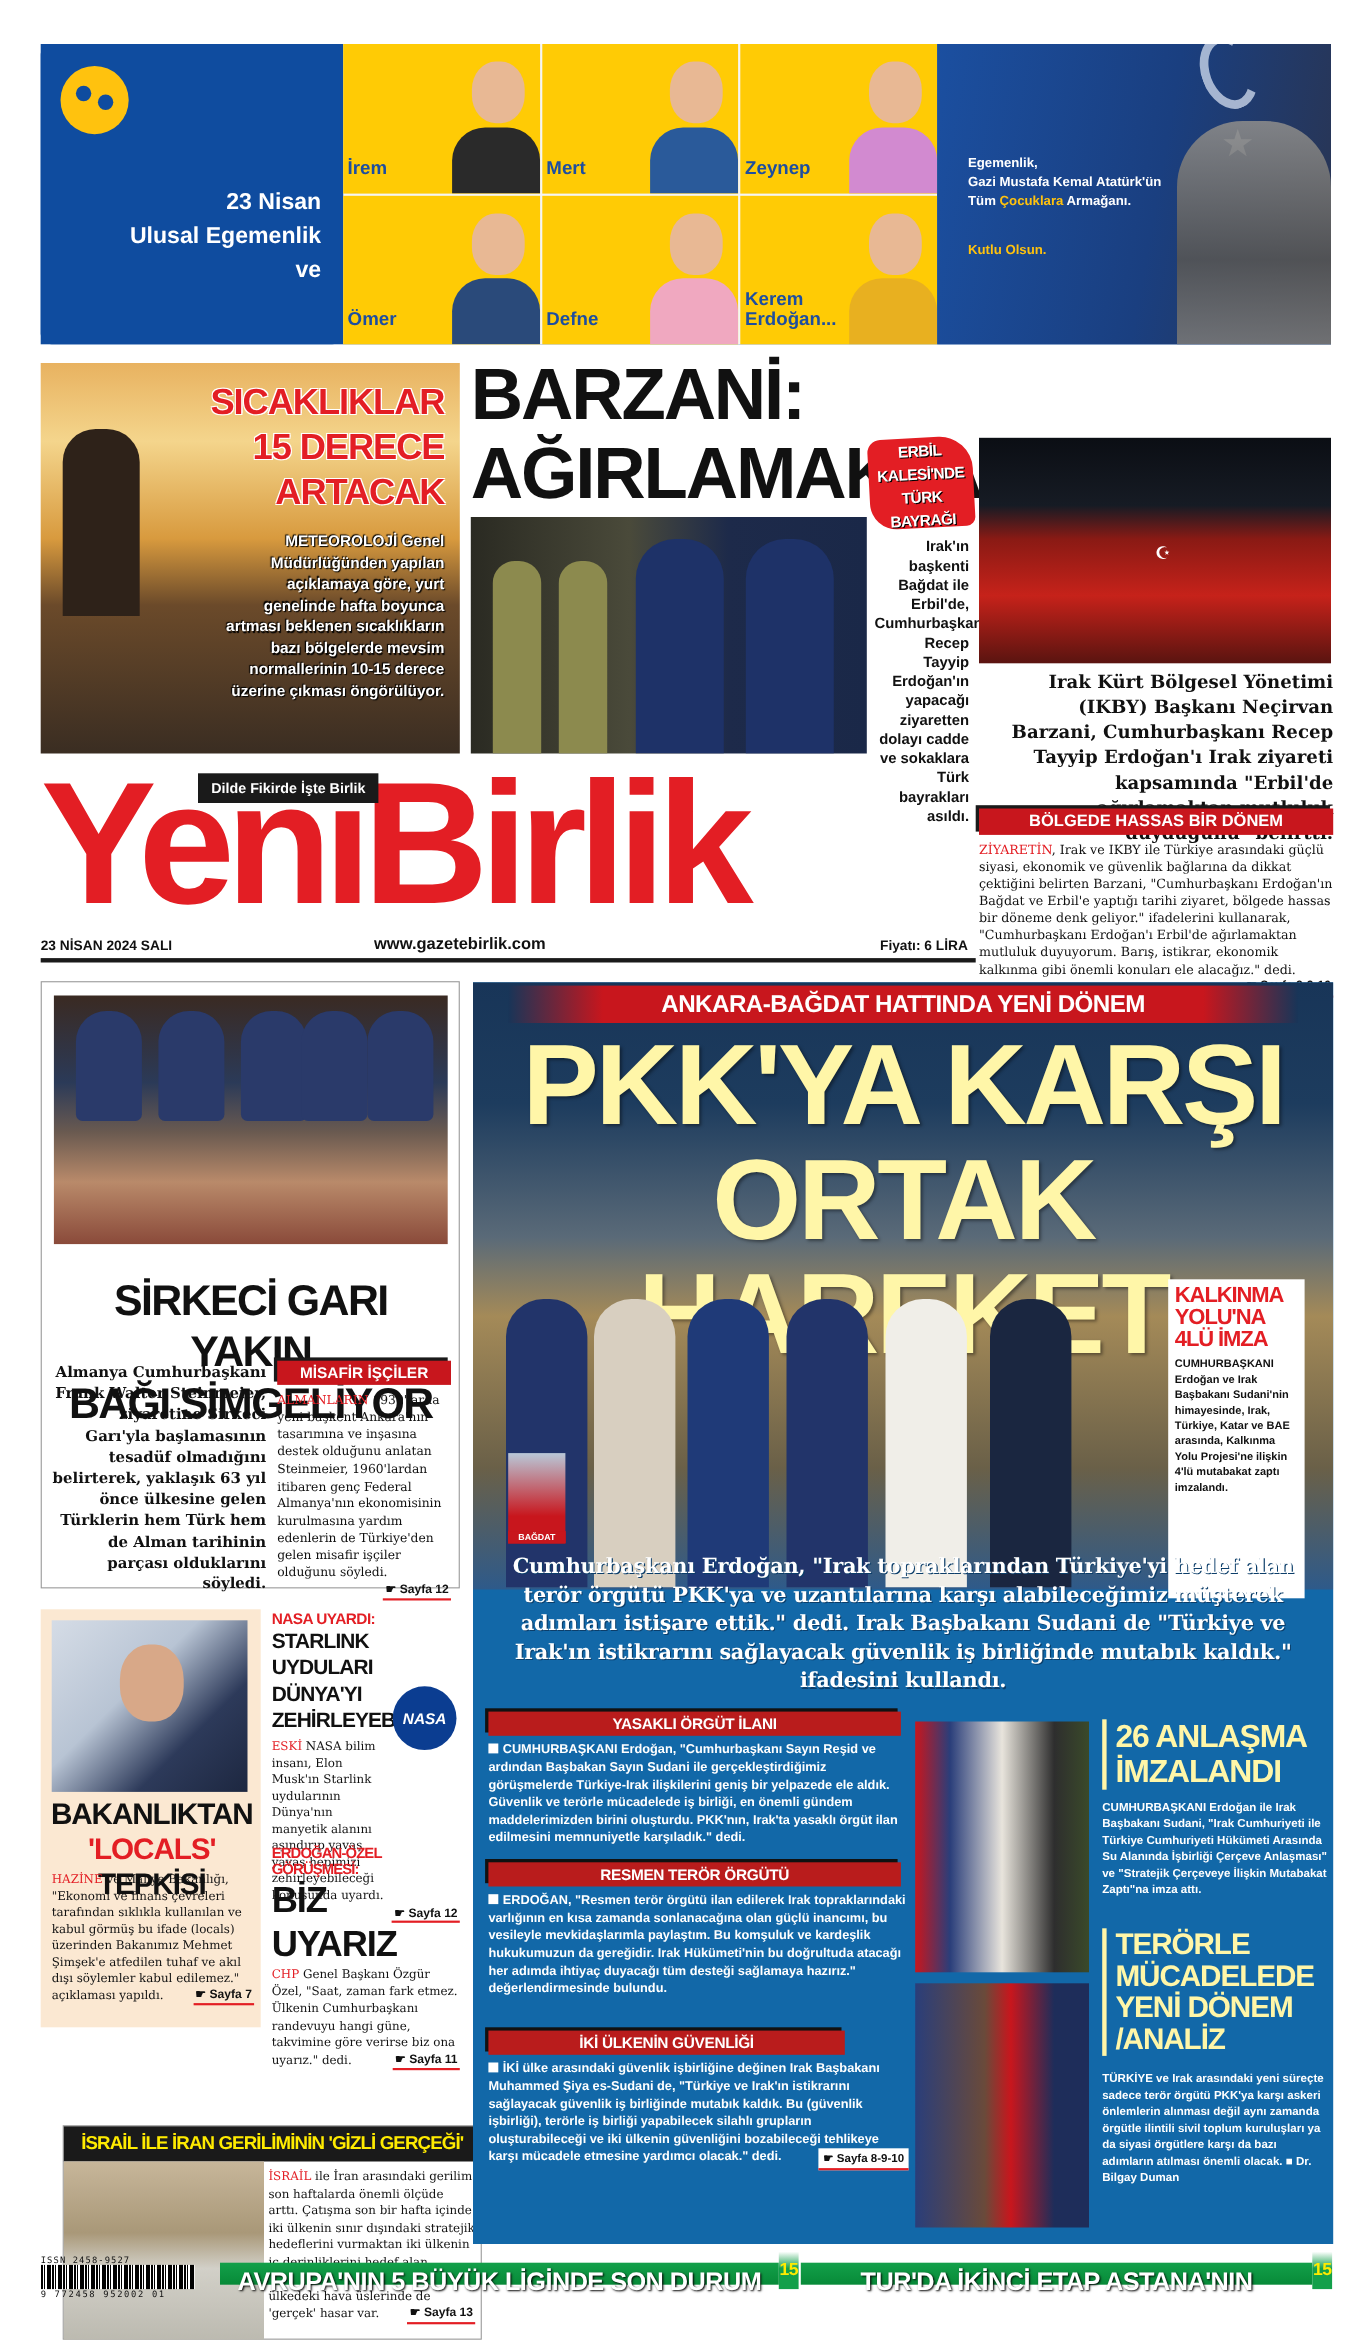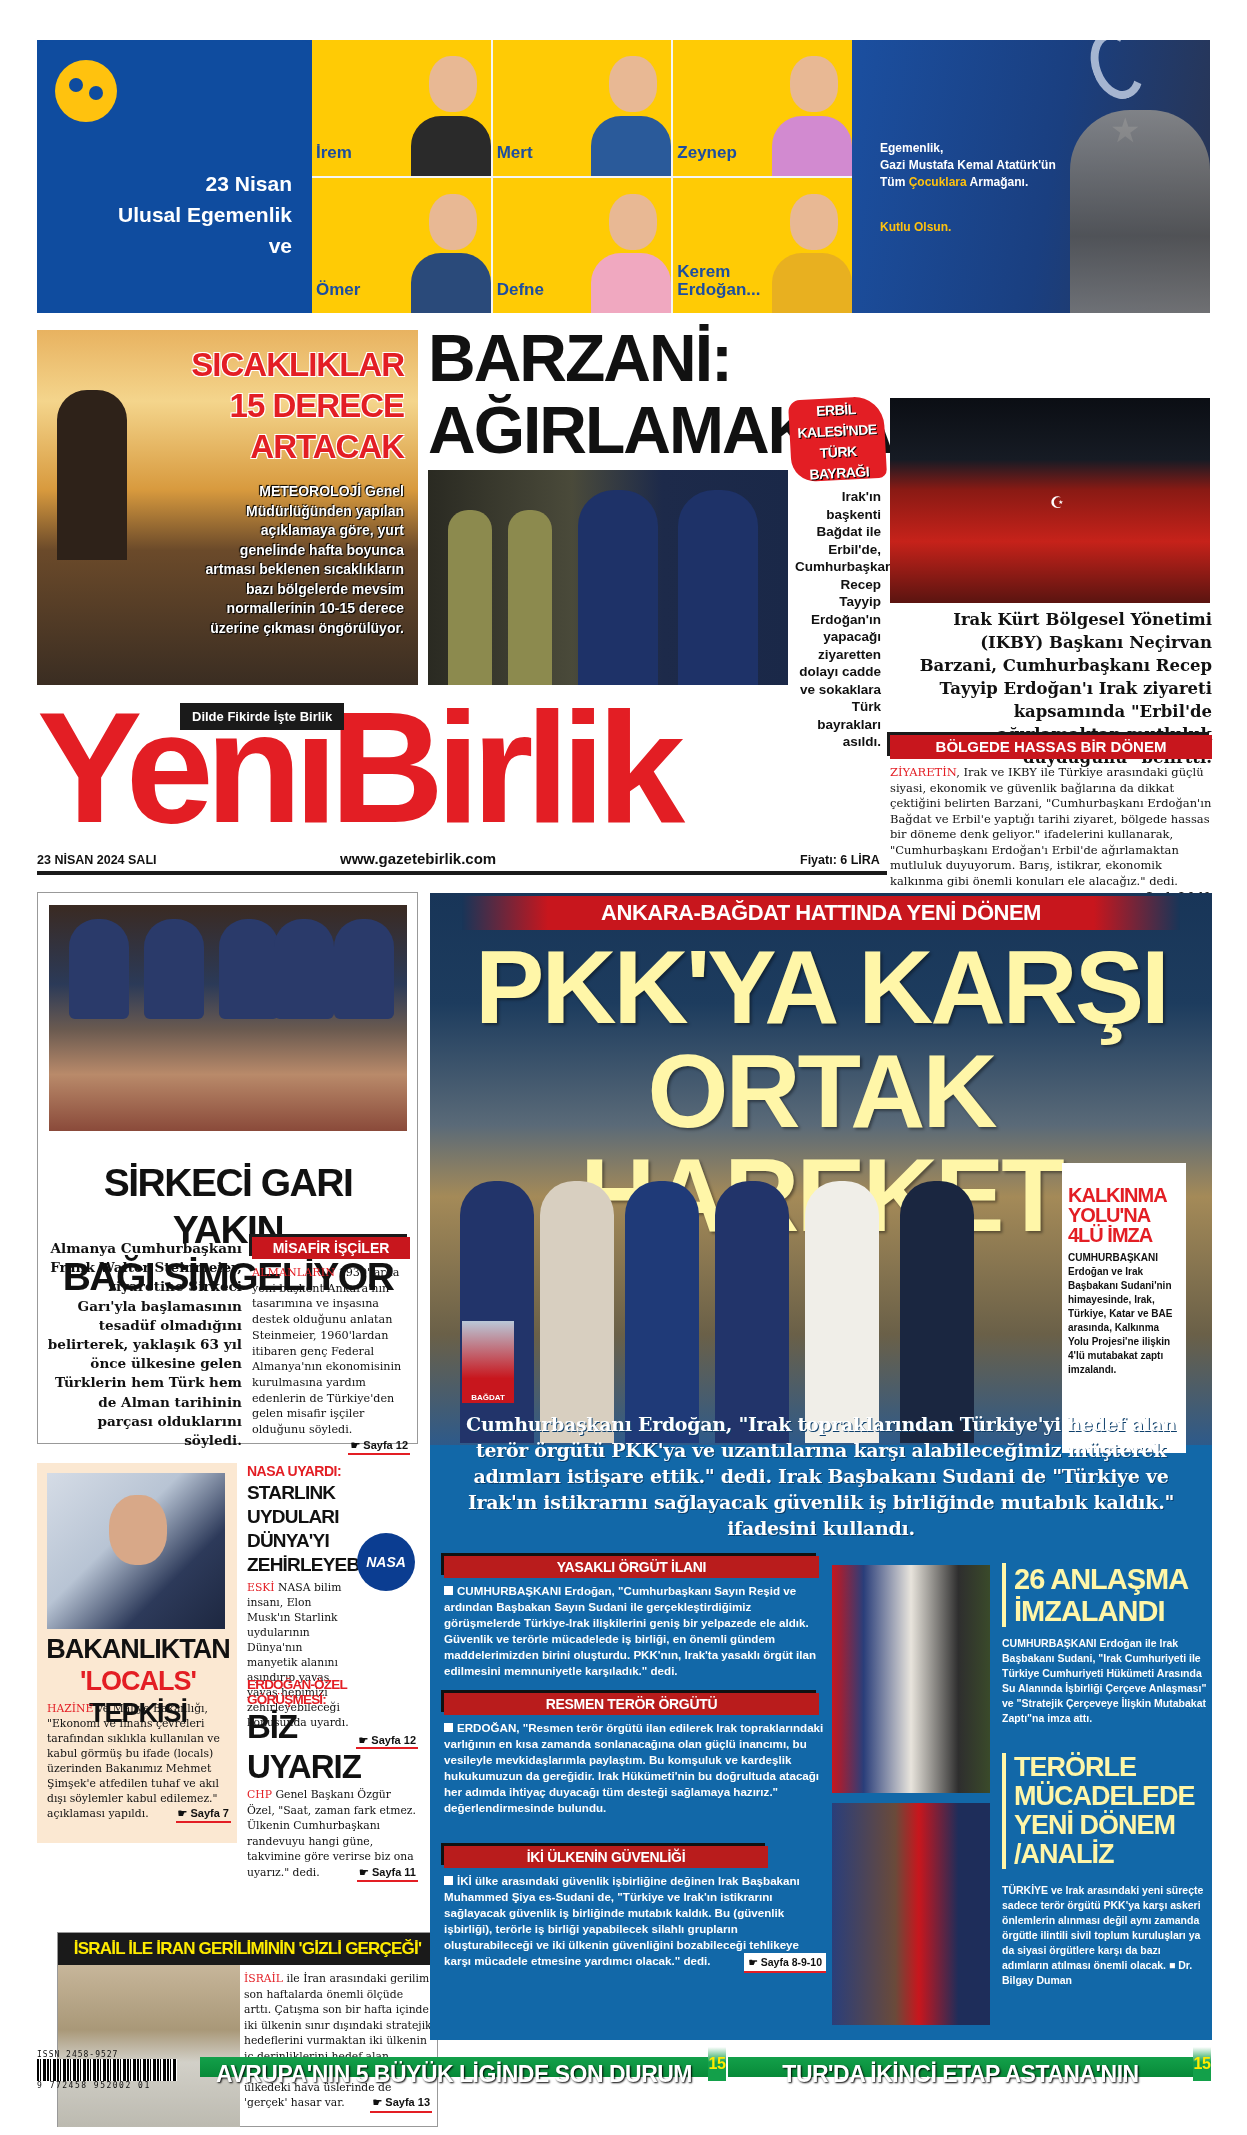--- a/index.html
+++ b/index.html
@@ -95,21 +95,21 @@
 
   
   #main { left: 430px; top: 893px; width: 782px; height: 1147px; background: #1268a8; overflow: hidden; }
   #main .top-bg { position: absolute; left: 0; top: 0; width: 782px; height: 552px; background: linear-gradient(180deg, #183558 0%, #1d3c5e 20%, #5a6a78 42%, #a48a58 55%, #6a6048 80%, #2e5a8a 100%); }
   #main .kicker { position: absolute; left: 32px; top: 3px; width: 718px; height: 34px; background: linear-gradient(90deg, #183558 0%, #c8161d 12%, #c8161d 88%, #183558 100%); color: #fff; font-size: 22px; font-weight: 900; line-height: 34px; text-align: center; letter-spacing: -.5px; }
   #main .hl { position: absolute; left: 0; top: 42px; width: 782px; text-align: center; color: #fff6a8; font-size: 104px; font-weight: 900; line-height: 104px; letter-spacing: -3px; text-shadow: 2px 2px 3px rgba(0,0,0,.4); }
   #main .people { position: absolute; left: 30px; top: 250px; width: 560px; height: 300px; }
   #main .person { position: absolute; bottom: 0; width: 74px; height: 262px; border-radius: 34px 34px 0 0; }
   #main .reporter { position: absolute; left: 32px; top: 428px; width: 52px; height: 82px; background: linear-gradient(180deg, #b9c8d8, #c8161d 70%); }
   #main .reporter span { position: absolute; bottom: 0; left: 0; width: 52px; background: #c8161d; color: #fff; font-size: 8px; font-weight: 700; text-align: center; line-height: 9.5px; padding: 1px 0; }
-  #main .kalk { position: absolute; left: 632px; top: 270px; width: 124px; height: 290px; background: #fff; padding: 22px 6px; }
+  #main .kalk { position: absolute; left: 632px; top: 270px; width: 124px; height: 290px; background: #fff; padding: 5px 6px; }
   #main .kalk .h { color: #e31e24; font-size: 20px; line-height: 20px; font-weight: 900; letter-spacing: -1px; }
   #main .kalk .b { font-size: 10px; line-height: 14px; font-weight: 700; margin-top: 6px; }
   #main .lead { position: absolute; left: 12px; top: 518px; width: 758px; text-align: center; color: #fff; font-size: 19px; line-height: 26px; font-weight: 700; text-shadow: 1px 1px 0 #0c3e6a; letter-spacing: -.3px; }
   .sec-h { position: absolute; height: 22px; background: #b91c1c; color: #fff; font-weight: 900; font-size: 14px; line-height: 22px; text-align: center; box-shadow: -3px -3px 0 #111; letter-spacing: -.3px; }
   .sec-b { position: absolute; color: #fff; font-size: 11.6px; line-height: 16px; font-weight: 700; }
   .sec-b .sq { display: inline-block; width: 9px; height: 9px; background: #fff; margin-right: 4px; }
   #main .photo-r1 { position: absolute; left: 402px; top: 672px; width: 158px; height: 228px; background: linear-gradient(90deg, #c8161d 0%, #2a3e7a 20%, #e8e4dc 50%, #2e2e2e 80%, #3a4a2a 100%); }
   #main .photo-r2 { position: absolute; left: 402px; top: 910px; width: 158px; height: 222px; background: linear-gradient(90deg, #2a3e7a 0%, #6a4a3a 40%, #c8161d 55%, #1e2d5a 80%); }
   #main .rh { position: absolute; left: 572px; width: 200px; color: #fff6a8; font-weight: 900; letter-spacing: -1px; border-left: 4px solid #fff6a8; padding-left: 8px; }
   #main .rb { position: absolute; left: 572px; width: 205px; color: #fff; font-size: 10.5px; line-height: 15px; font-weight: 700; }

